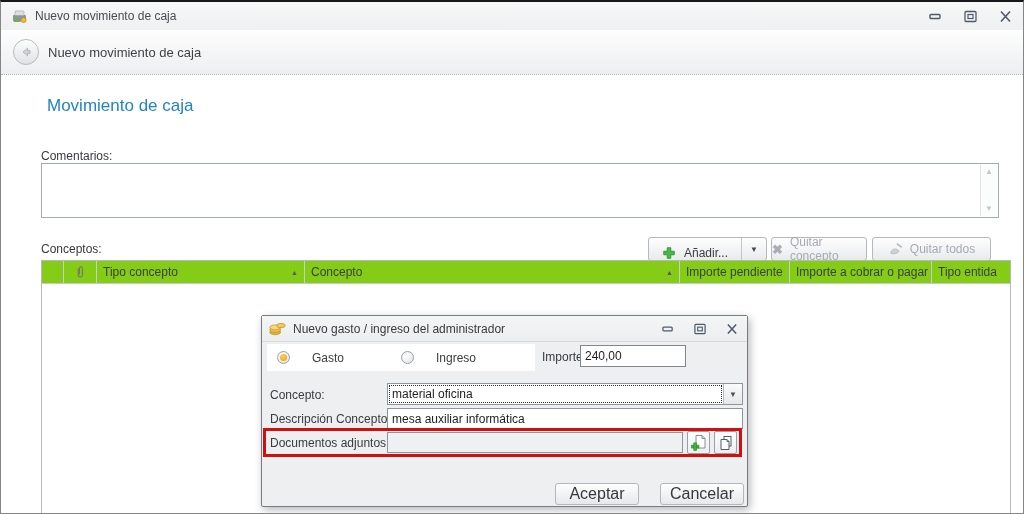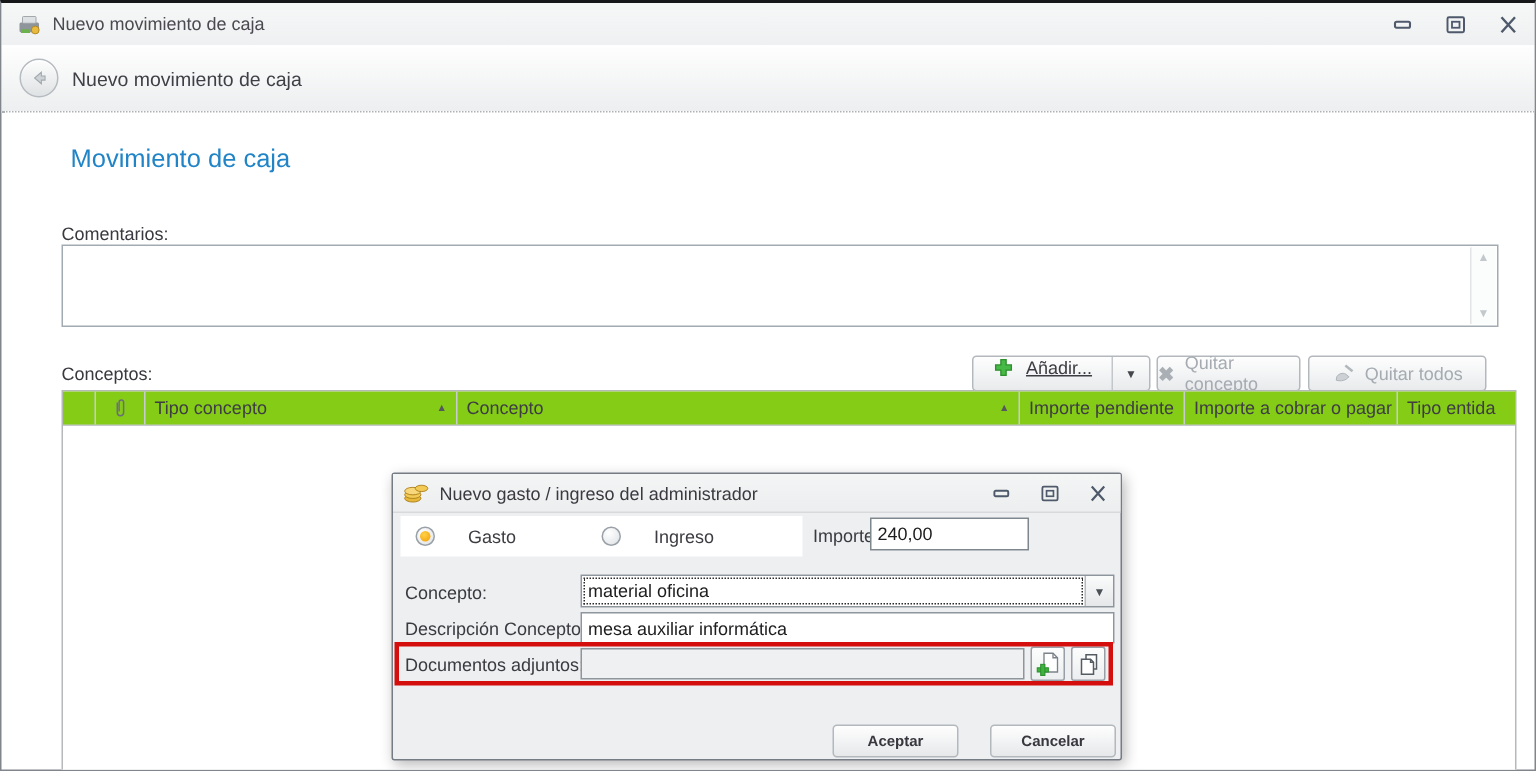--- a/index.html
+++ b/index.html
@@ -65,21 +65,21 @@
     position:absolute; top:235px; height:24px;
     border:1px solid #b3b8bd; border-radius:3px;
     background:linear-gradient(#fefefe,#e8eaec);
     display:flex; align-items:center; justify-content:center; gap:7px;
     font-size:12px; color:#3c3c42;
   }
   .btn.disabled { color:#a5abb1; }
   .split-btn { position:absolute; left:647px; top:235px; width:119px; height:24px;
     border:1px solid #b3b8bd; border-radius:3px; background:linear-gradient(#fefefe,#e8eaec);
     display:flex; }
-  .split-main { flex:1; display:flex; align-items:flex-start; justify-content:center; gap:8px;text-decoration:underline; }
+  .split-main { flex:1; display:flex; align-items:flex-end; justify-content:center; gap:8px; }
   .split-arrow { width:25px; display:flex; align-items:center; justify-content:center;
     border-left:1px solid #c3c7cb; font-size:8px; color:#44484c; }
   .btn-remove { left:770px; width:96px; }
   .btn-removeall { left:871px; width:119px; }
   .x-glyph { color:#a9afb5; font-weight:bold; font-size:13px; }
 
   
   .table {
     position:absolute; left:40px; top:258px; width:970px; height:256px;
     border:1px solid #b6b9bc; background:#fff;
@@ -164,21 +164,21 @@
   .red-box {
     position:absolute; left:1px; top:112px; width:479px; height:29px;
     border:3px solid #d40d0d; pointer-events:none;
   }
 
   .dlg-btn {
     position:absolute; top:167px; width:84px; height:22px;
     border:1px solid #b3b8bd; border-radius:3px;
     background:linear-gradient(#fefefe,#e6e8ea);
     display:flex; align-items:center; justify-content:center;
-    font-size:10px; color:#37373d;font-weight:bold;
+    font-size:16px; color:#37373d;
   }
   .btn-accept { left:293px; }
   .btn-cancel { left:398px; }
 </style>
 </head>
 <body>
 
 <div class="window">
 
   <div class="titlebar">

